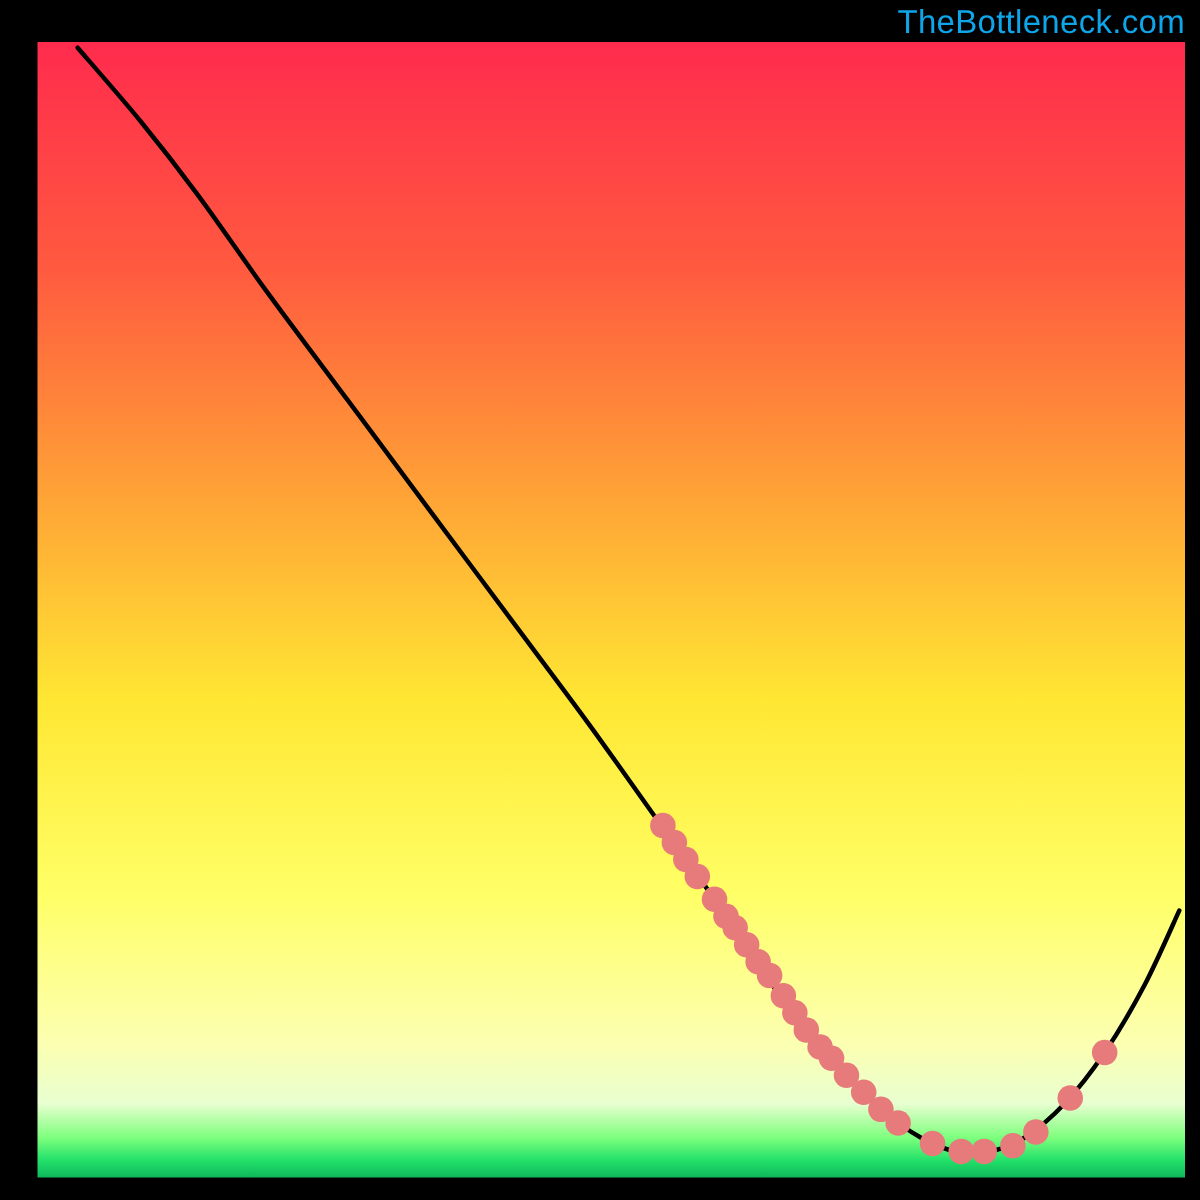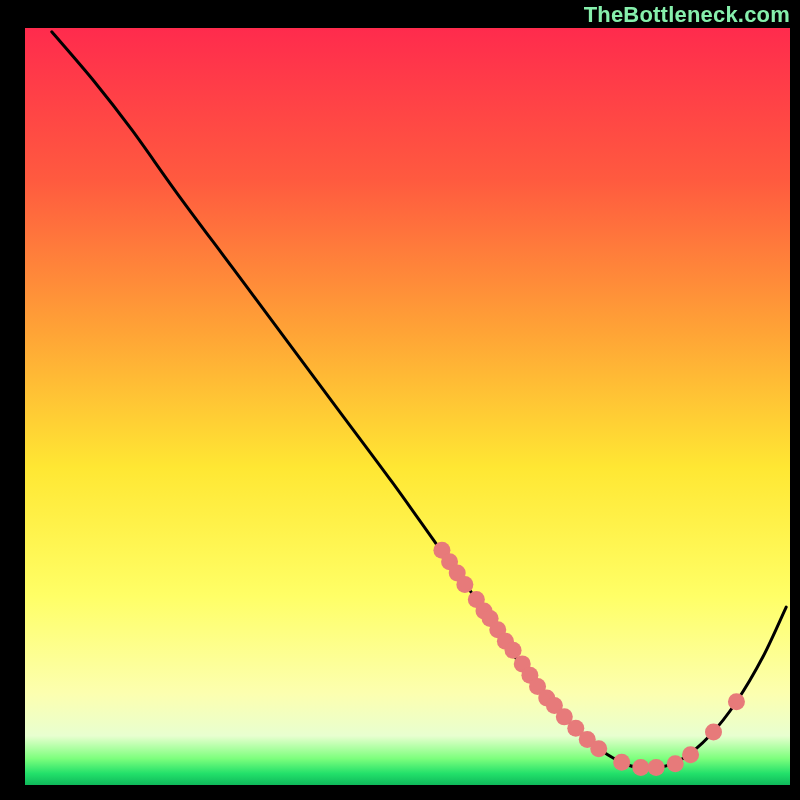--- a/index.html
+++ b/index.html
@@ -13,23 +13,23 @@
   }
   .stage {
     position: relative;
     width: 800px;
     height: 800px;
   }
   .watermark {
     position: absolute;
     top: 2px;
     right: 10px;
-    color: #86efac;
+    color: #0ea5e9;
     font-size: 22px;
-    font-weight: 700;
+    font-weight: 400;
     letter-spacing: 0.2px;
     z-index: 5;
     user-select: none;
   }
   svg.plot {
     position: absolute;
     left: 0;
     top: 0;
   }
 </style>

